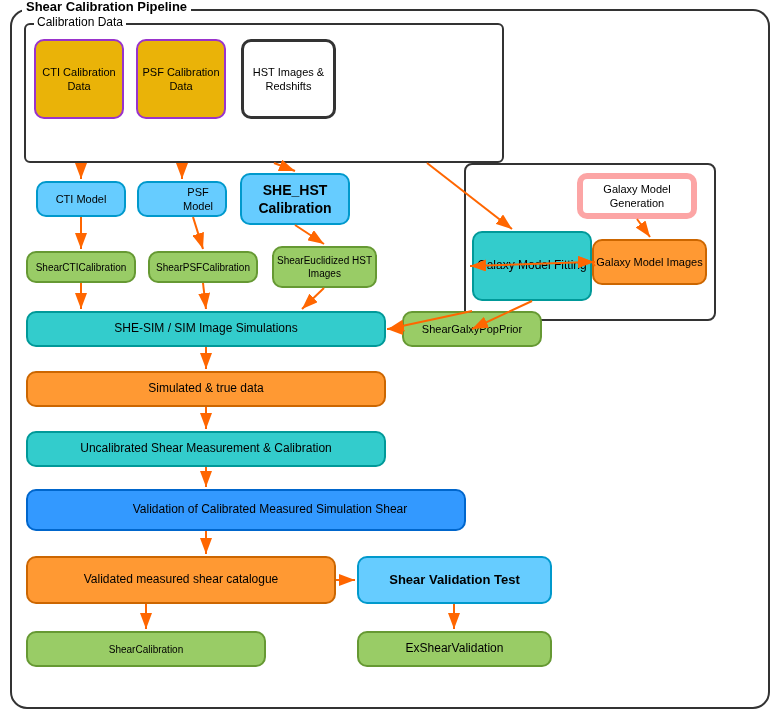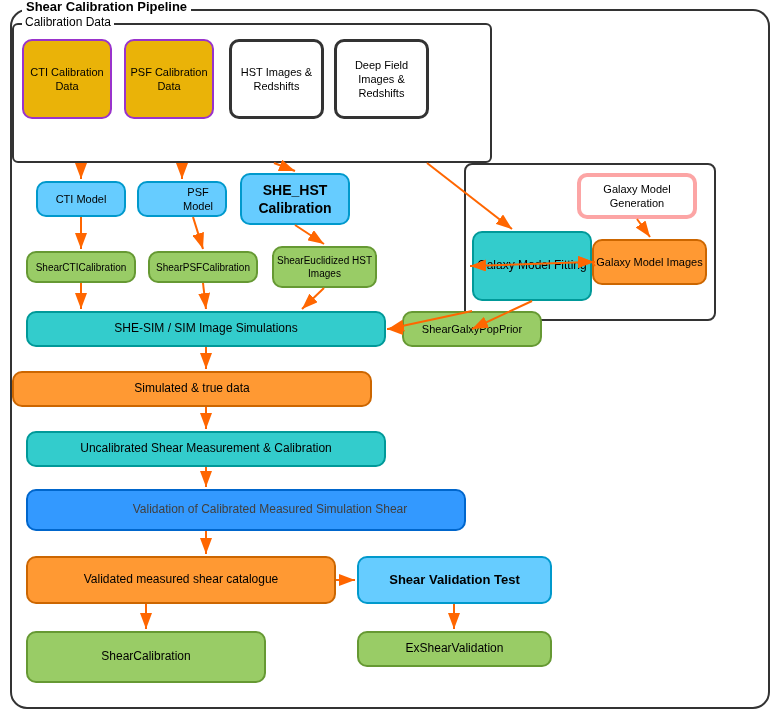--- a/index.html
+++ b/index.html
@@ -27,21 +27,21 @@
       background: #fff;
       padding: 0 4px;
       font-size: 13px;
       font-weight: bold;
     }
 
     
     .calib-data-box {
       position: absolute;
       top: 12px;
-      left: 0;
+      left: 12px;
       width: 480px;
       height: 140px;
       border: 2px solid #333;
       border-radius: 6px;
       padding: 8px;
     }
     .calib-data-label {
       position: absolute;
       top: -10px;
       left: 8px;
@@ -74,30 +74,30 @@
       background: #99cc66;
       border: 2px solid #669933;
     }
     .node-orange {
       background: #ff9933;
       border: 2px solid #cc6600;
     }
     .node-blue-mid {
       background: #3399ff;
       border: 2px solid #0066cc;
-      color: #404040;
+      color: #000000;
       padding-left: 48px;
     }
     .node-teal {
       background: #33cccc;
       border: 2px solid #009999;
     }
     .node-outline {
       background: #fff;
-      border: 4px solid #fca5a5;
+      border: 6px solid #fca5a5;
       border-radius: 10px;
     }
 
     
     .arrows-svg {
       position: absolute;
       top: 0; left: 0;
       width: 100%;
       height: 100%;
       pointer-events: none;
@@ -117,23 +117,20 @@
     </div>
 
     <div class="node node-purple" style="left:110px;top:14px;width:90px;height:80px;">
       <span>PSF Calibration Data</span>
     </div>
 
     <div class="node node-outline" style="left:215px;top:14px;width:95px;height:80px;border:3px solid #333;">
       <span>HST Images &amp; Redshifts</span>
     </div>
 
-    <div class="node node-outline" style="left:320px;top:14px;width:95px;height:80px;border:3px solid #333;">
-      <span>Deep Field Images &amp; Redshifts</span>
-    </div>
   </div>
 
   <div class="node node-blue-light" style="position:absolute;left:24px;top:170px;width:90px;height:36px;">
     <span>CTI Model</span>
   </div>
 
   <div class="node node-blue-light" style="position:absolute;left:125px;top:170px;width:90px;height:36px;padding-left:32px;">
     <span>PSF Model</span>
   </div>
 
@@ -168,41 +165,41 @@
   <div style="position:absolute;left:452px;top:152px;width:252px;height:158px;border:2px solid #333;border-radius:8px;pointer-events:none;"></div>
 
   <div class="node node-teal" style="position:absolute;left:14px;top:300px;width:360px;height:36px;font-size:12px;align-items:center;">
     <span>SHE-SIM / SIM Image Simulations</span>
   </div>
 
   <div class="node node-green" style="position:absolute;left:390px;top:300px;width:140px;height:36px;font-size:11px;">
     <span>ShearGalxyPopPrior</span>
   </div>
 
-  <div class="node node-orange" style="position:absolute;left:0;top:360px;width:360px;height:36px;font-size:12px;">
+  <div class="node node-orange" style="position:absolute;left:14px;top:360px;width:360px;height:36px;font-size:12px;">
     <span>Simulated &amp; true data</span>
   </div>
 
   <div class="node node-teal" style="position:absolute;left:14px;top:420px;width:360px;height:36px;font-size:12px;">
     <span>Uncalibrated Shear Measurement &amp; Calibration</span>
   </div>
 
   <div class="node node-blue-mid" style="position:absolute;left:14px;top:478px;width:440px;height:42px;font-size:12px;">
     <span>Validation of Calibrated Measured Simulation Shear</span>
   </div>
 
   <div class="node node-orange" style="position:absolute;left:14px;top:545px;width:310px;height:48px;font-size:12px;">
     <span>Validated measured shear catalogue</span>
   </div>
 
   <div class="node node-blue-light" style="position:absolute;left:345px;top:545px;width:195px;height:48px;font-size:13px;font-weight:bold;">
     <span>Shear Validation Test</span>
   </div>
 
-  <div class="node node-green" style="position:absolute;left:14px;top:620px;width:240px;height:52px;font-size:12px;">
+  <div class="node node-green" style="position:absolute;left:14px;top:620px;width:240px;height:36px;font-size:10px;">
     <span>ShearCalibration</span>
   </div>
 
   <div class="node node-green" style="position:absolute;left:345px;top:620px;width:195px;height:36px;font-size:12px;">
     <span>ExShearValidation</span>
   </div>
 
   <svg class="arrows-svg">
     <defs>
       <marker id="arrowhead" markerWidth="8" markerHeight="6" refX="8" refY="3" orient="auto">

